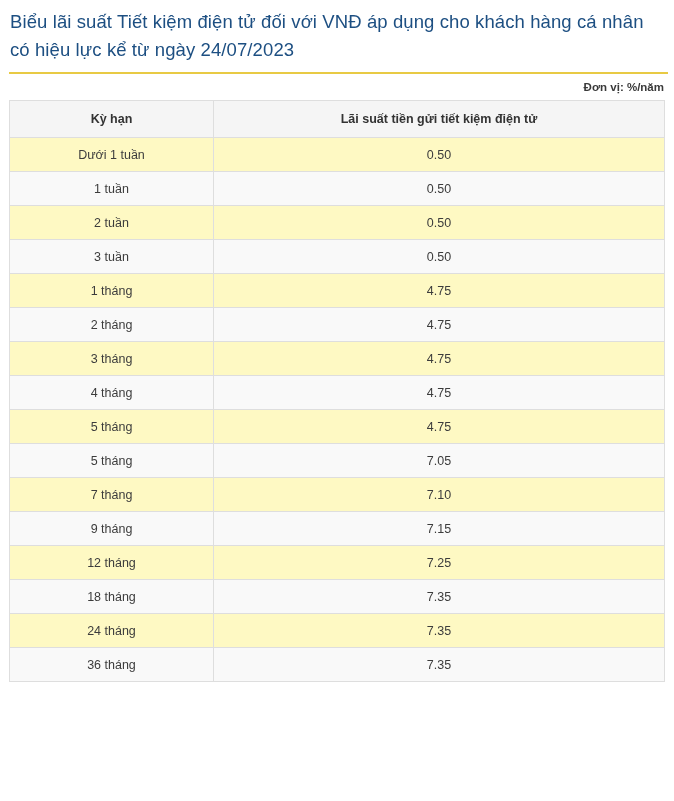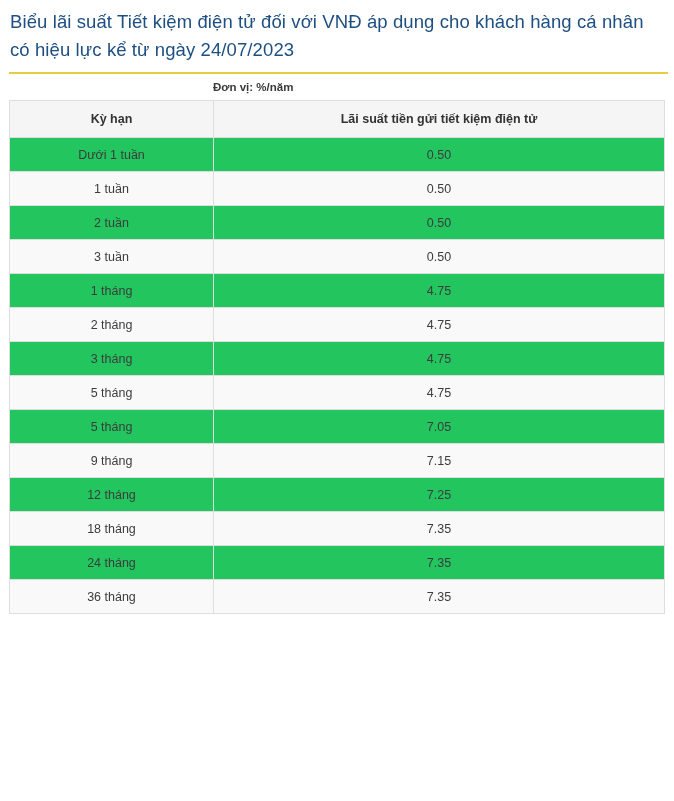--- a/index.html
+++ b/index.html
@@ -50,21 +50,21 @@
   
   .unit-row {
     height: 26px;
     position: relative;
   }
   .unit-label {
     position: absolute;
     top: 7px;
     left: 213px;
     width: 451px;
-    text-align: left;
+    text-align: right;
     font-size: 11.5px;
     font-weight: 700;
     color: #3a3a3a;
   }
 
   
   .table-wrap {
     padding: 0 10px 0 9px;
   }
   table.rate-table {
@@ -88,21 +88,21 @@
   table.rate-table thead th {
     height: 36px;
     background: #f5f5f5;
     font-weight: 700;
     font-size: 12.5px;
     color: #333333;
   }
   table.rate-table tbody td {
     height: 33px;
     font-weight: 400;
-    background: #22c55e;
+    background: #fef9c3;
   }
   table.rate-table tbody tr:nth-child(even) td {
     background: #f9f9f9;
   }
 </style>
 </head>
 <body>
 
 <div class="page">
 
@@ -153,28 +153,36 @@
           </tr>
           <tr>
             <td>2 tháng</td>
             <td>4.75</td>
           </tr>
           <tr>
             <td>3 tháng</td>
             <td>4.75</td>
           </tr>
           <tr>
+            <td>4 tháng</td>
+            <td>4.75</td>
+          </tr>
+          <tr>
             <td>5 tháng</td>
             <td>4.75</td>
           </tr>
           <tr>
             <td>5 tháng</td>
             <td>7.05</td>
           </tr>
           <tr>
+            <td>7 tháng</td>
+            <td>7.10</td>
+          </tr>
+          <tr>
             <td>9 tháng</td>
             <td>7.15</td>
           </tr>
           <tr>
             <td>12 tháng</td>
             <td>7.25</td>
           </tr>
           <tr>
             <td>18 tháng</td>
             <td>7.35</td>

